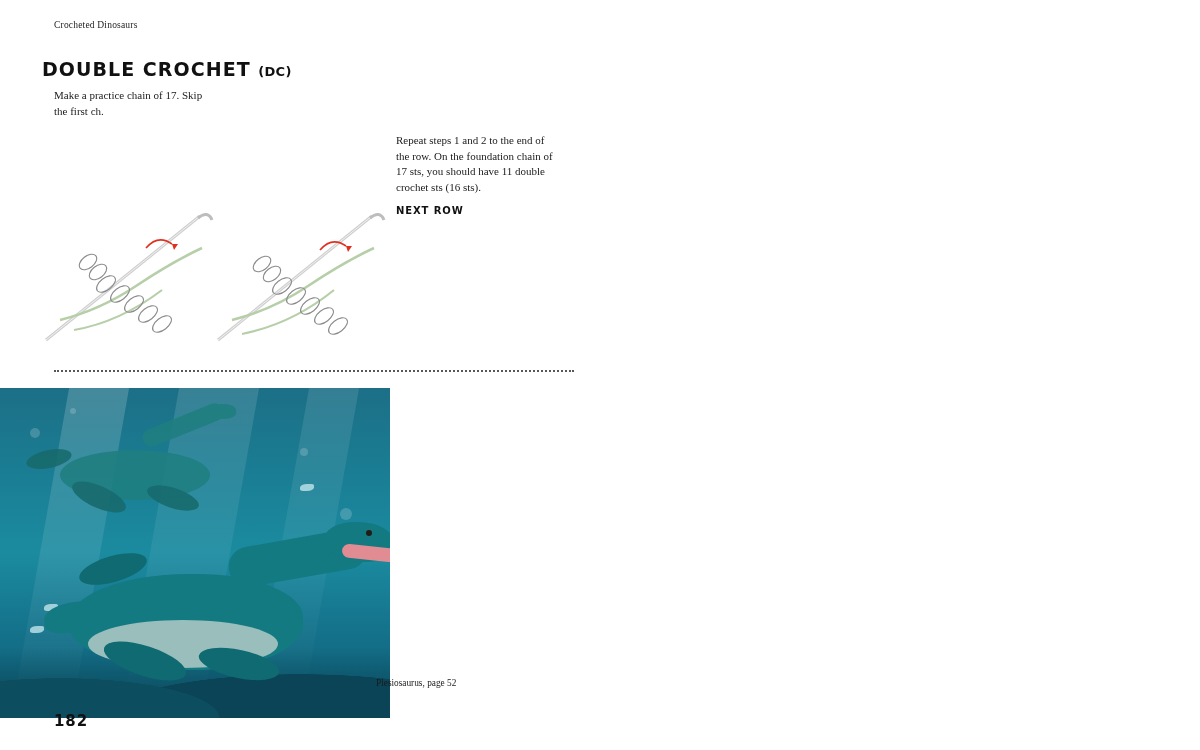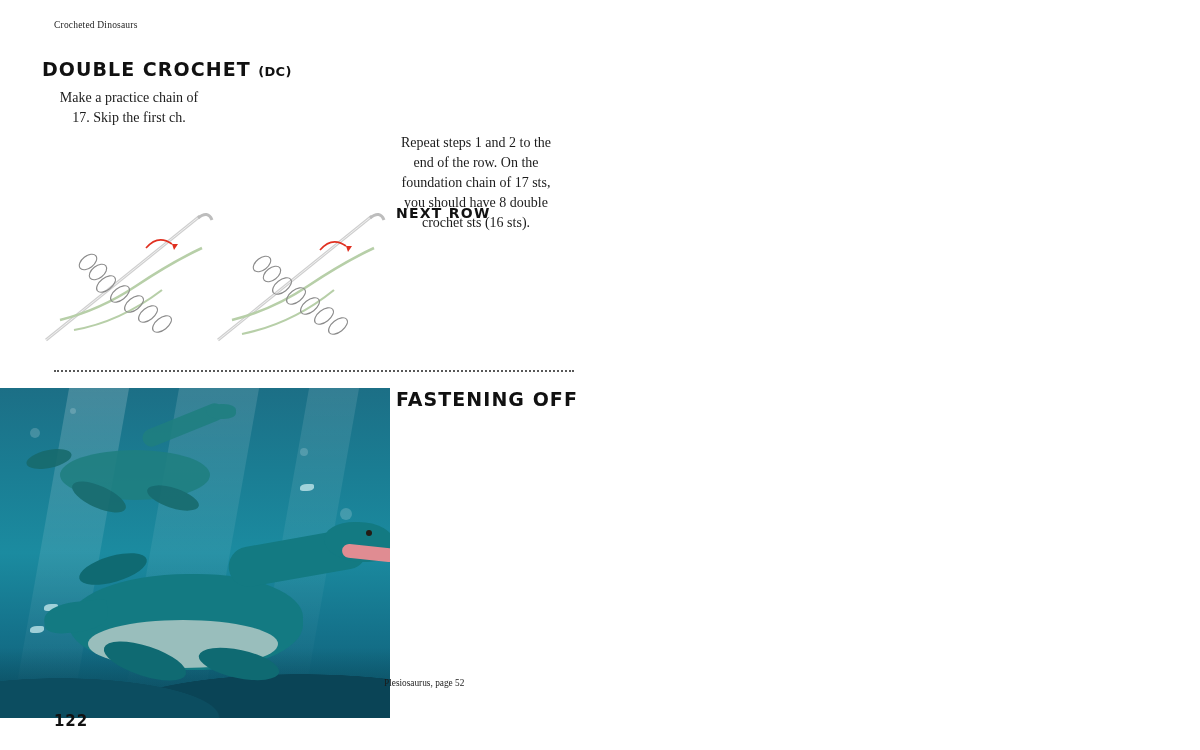--- a/index.html
+++ b/index.html
@@ -28,32 +28,32 @@
     color:#111;
     text-transform:uppercase;
   }
   .h-big .paren{
     font-size:13px;
     letter-spacing:.02em;
   }
   .h-sub{
     font-family:"DejaVu Sans", sans-serif;
     font-weight:bold;
-    font-size:14px;
+    font-size:10px;
     letter-spacing:.09em;
     color:#111;
     text-transform:uppercase;
     margin-bottom:16px;
   }
   p.body{
-    font-size:14px;
+    font-size:11px;
     line-height:1.42;
     margin:0 0 8px 0;
     color:#1b1b1b;
-    text-align:center;
+    text-align:left;
   }
   .step{
     font-size:9.6px;
     line-height:1.42;
     color:#1b1b1b;
   }
   .step b{
     font-family:"DejaVu Sans", sans-serif;
     font-size:10px;
   }
@@ -80,21 +80,21 @@
   #dc-title{position:absolute;left:42px;top:58px;}
   #dc-intro{position:absolute;left:54px;top:88px;width:150px;}
   #dc-step1{position:absolute;left:54px;top:133px;width:156px;}
   #dc-step2{position:absolute;left:225px;top:133px;width:150px;}
   #dc-col3{position:absolute;left:396px;top:133px;width:160px;}
   #dc-nextrow{position:absolute;left:396px;top:205px;width:160px;}
   #dc-rule{position:absolute;left:54px;top:370px;width:520px;}
 
   #fast-title{position:absolute;left:396px;top:388px;}
   #fast-body{position:absolute;left:396px;top:424px;width:160px;}
-  #plesio-caption{position:absolute;left:384px;top:678px;width:180px;}
+  #plesio-caption{position:absolute;left:376px;top:678px;width:180px;}
   #folio-left{position:absolute;left:54px;top:712px;}
 
   
   #right-page{position:absolute;left:600px;top:0;width:600px;height:750px;}
 
   
   .photo{position:absolute;overflow:hidden;}
 
   
   #plesio-photo{left:0;top:388px;width:390px;height:330px;
@@ -132,21 +132,21 @@
 
     <div id="dc-title" class="h-big">
       <span>DOUBLE CROCHET</span>
       <span class="paren">(dc)</span>
     </div>
 
     <p id="dc-intro" class="body">Make a practice chain of 17. Skip the first ch.</p>
 
 
 
-    <p id="dc-col3" class="body">Repeat steps 1 and 2 to the end of the row. On the foundation chain of 17 sts, you should have 8 double crochet sts (16 sts).</p>
+    <p id="dc-col3" class="body">Repeat steps 1 and 2 to the end of the row. On the foundation chain of 17 sts, you should have 11 double crochet sts (16 sts).</p>
 
     <div id="dc-nextrow">
       <div class="h-sub">NEXT ROW</div>
     </div>
 
     <svg style="position:absolute;left:40px;top:198px;" width="200" height="150">
       <line x1="6" y1="142" x2="160" y2="18" stroke="#cfcfcf" stroke-width="3"></line>
       <line x1="6" y1="142" x2="160" y2="18" stroke="#f0f0f0" stroke-width="1"></line>
       <path d="M158 20 q10 -8 14 2" stroke="#bdbdbd" stroke-width="3" fill="none"></path>
       <path d="M20 122 q40 -10 76 -34 t66 -38" stroke="#b7cfa8" stroke-width="2.6" fill="none"></path>
@@ -178,21 +178,20 @@
         <ellipse cx="126" cy="128" rx="11" ry="6" transform="rotate(-38 126 128)"></ellipse>
         <ellipse cx="60" cy="76" rx="10" ry="6" transform="rotate(-38 60 76)"></ellipse>
         <ellipse cx="50" cy="66" rx="10" ry="6" transform="rotate(-38 50 66)"></ellipse>
       </g>
       <path d="M108 52 q12 -14 26 -4" stroke="#e03020" stroke-width="1.6" fill="none"></path>
       <path d="M134 48 l6 0 l-4 6 z" fill="#e03020"></path>
     </svg>
 
     <div id="dc-rule" class="dotrule"></div>
 
-    <div id="fast-title" class="h-big">FASTENING OFF</div>
 
     <div id="plesio-photo" class="photo">
       <div class="ray" style="left:40px;"></div>
       <div class="ray" style="left:150px;width:80px;opacity:.7;"></div>
       <div class="ray" style="left:280px;width:50px;opacity:.6;"></div>
       <div class="bubble" style="left:30px;top:40px;width:10px;height:10px;"></div>
       <div class="bubble" style="left:70px;top:20px;width:6px;height:6px;"></div>
       <div class="bubble" style="left:300px;top:60px;width:8px;height:8px;"></div>
       <div class="bubble" style="left:340px;top:120px;width:12px;height:12px;"></div>
       <div class="bubble" style="left:120px;top:250px;width:7px;height:7px;"></div>
@@ -220,21 +219,21 @@
         <div class="ple-fin" style="left:30px;top:40px;width:70px;height:26px;transform:rotate(-16deg);"></div>
         <div class="ple-neck"></div>
         <div class="ple-head"></div>
         <div class="ple-mouth"></div>
         <div class="ple-eye"></div>
       </div>
     </div>
 
     <div id="plesio-caption" class="caption">Plesiosaurus, page 52</div>
 
-    <div id="folio-left" class="folio">122</div>
+    <div id="folio-left" class="folio">182</div>
   </div>
 
   <div id="right-page">
 
     
     
 
     
 
     

